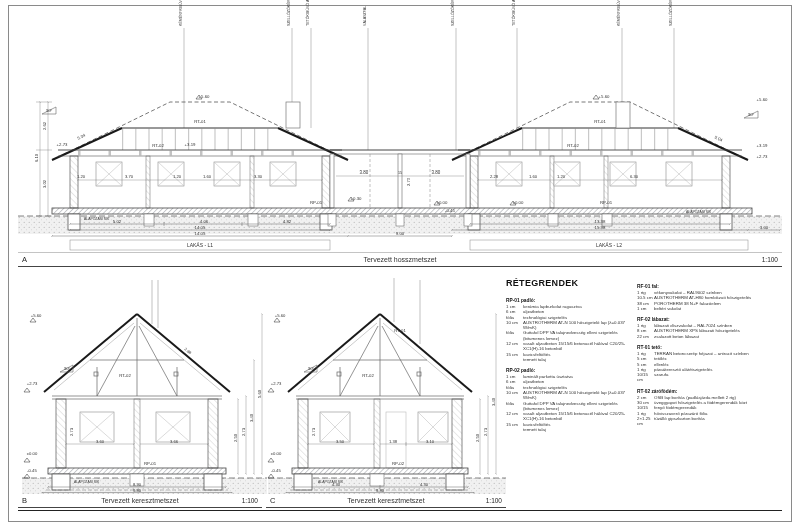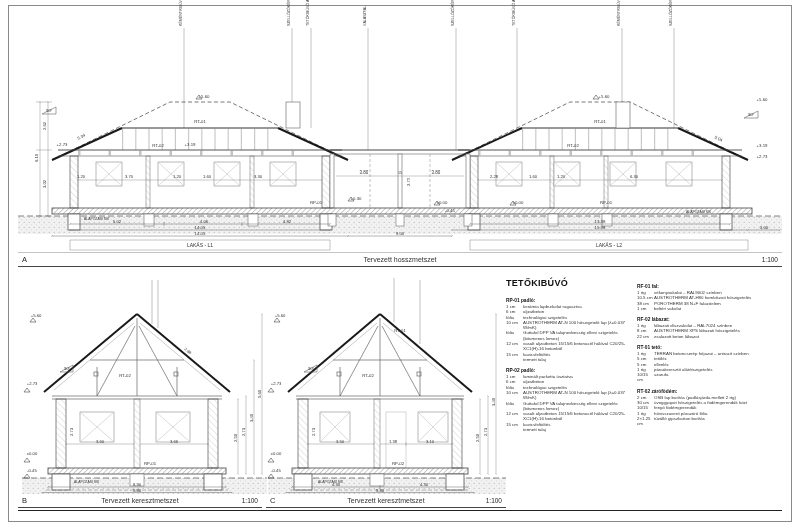--- a/index.html
+++ b/index.html
@@ -452,21 +452,21 @@
       <line x1="24" y1="215" x2="200" y2="215" stroke="#666" stroke-width="0.5" marker-start="url(#tkC)" marker-end="url(#tkC)"></line>
       <line x1="112" y1="213" x2="112" y2="217" stroke="#666" stroke-width="0.5"></line>
       <text x="68" y="213.5">4.30</text>
       <text x="156" y="213.5">4.30</text>
       <line x1="18" y1="220.5" x2="206" y2="220.5" stroke="#666" stroke-width="0.5" marker-start="url(#tkC)" marker-end="url(#tkC)"></line>
       <text x="112" y="219.5">9.80</text>
     </g>
   </svg>
 
   <div class="legend">
-    <div class="lg-title">TETŐKIBÚVÓ</div>
+    <div class="lg-title">RÉTEGRENDEK</div>
     <div class="lg-col" id="lg-col1">
         <div class="lg-block">
           <div class="lg-h">RP-01 padló:</div>
           <div class="lg-row">
             <span class="lg-q">1 cm</span>
             <span class="lg-t">kerámia lapburkolat ragasztva</span>
           </div>
           <div class="lg-row">
             <span class="lg-q">6 cm</span>
             <span class="lg-t">aljzatbeton</span>

